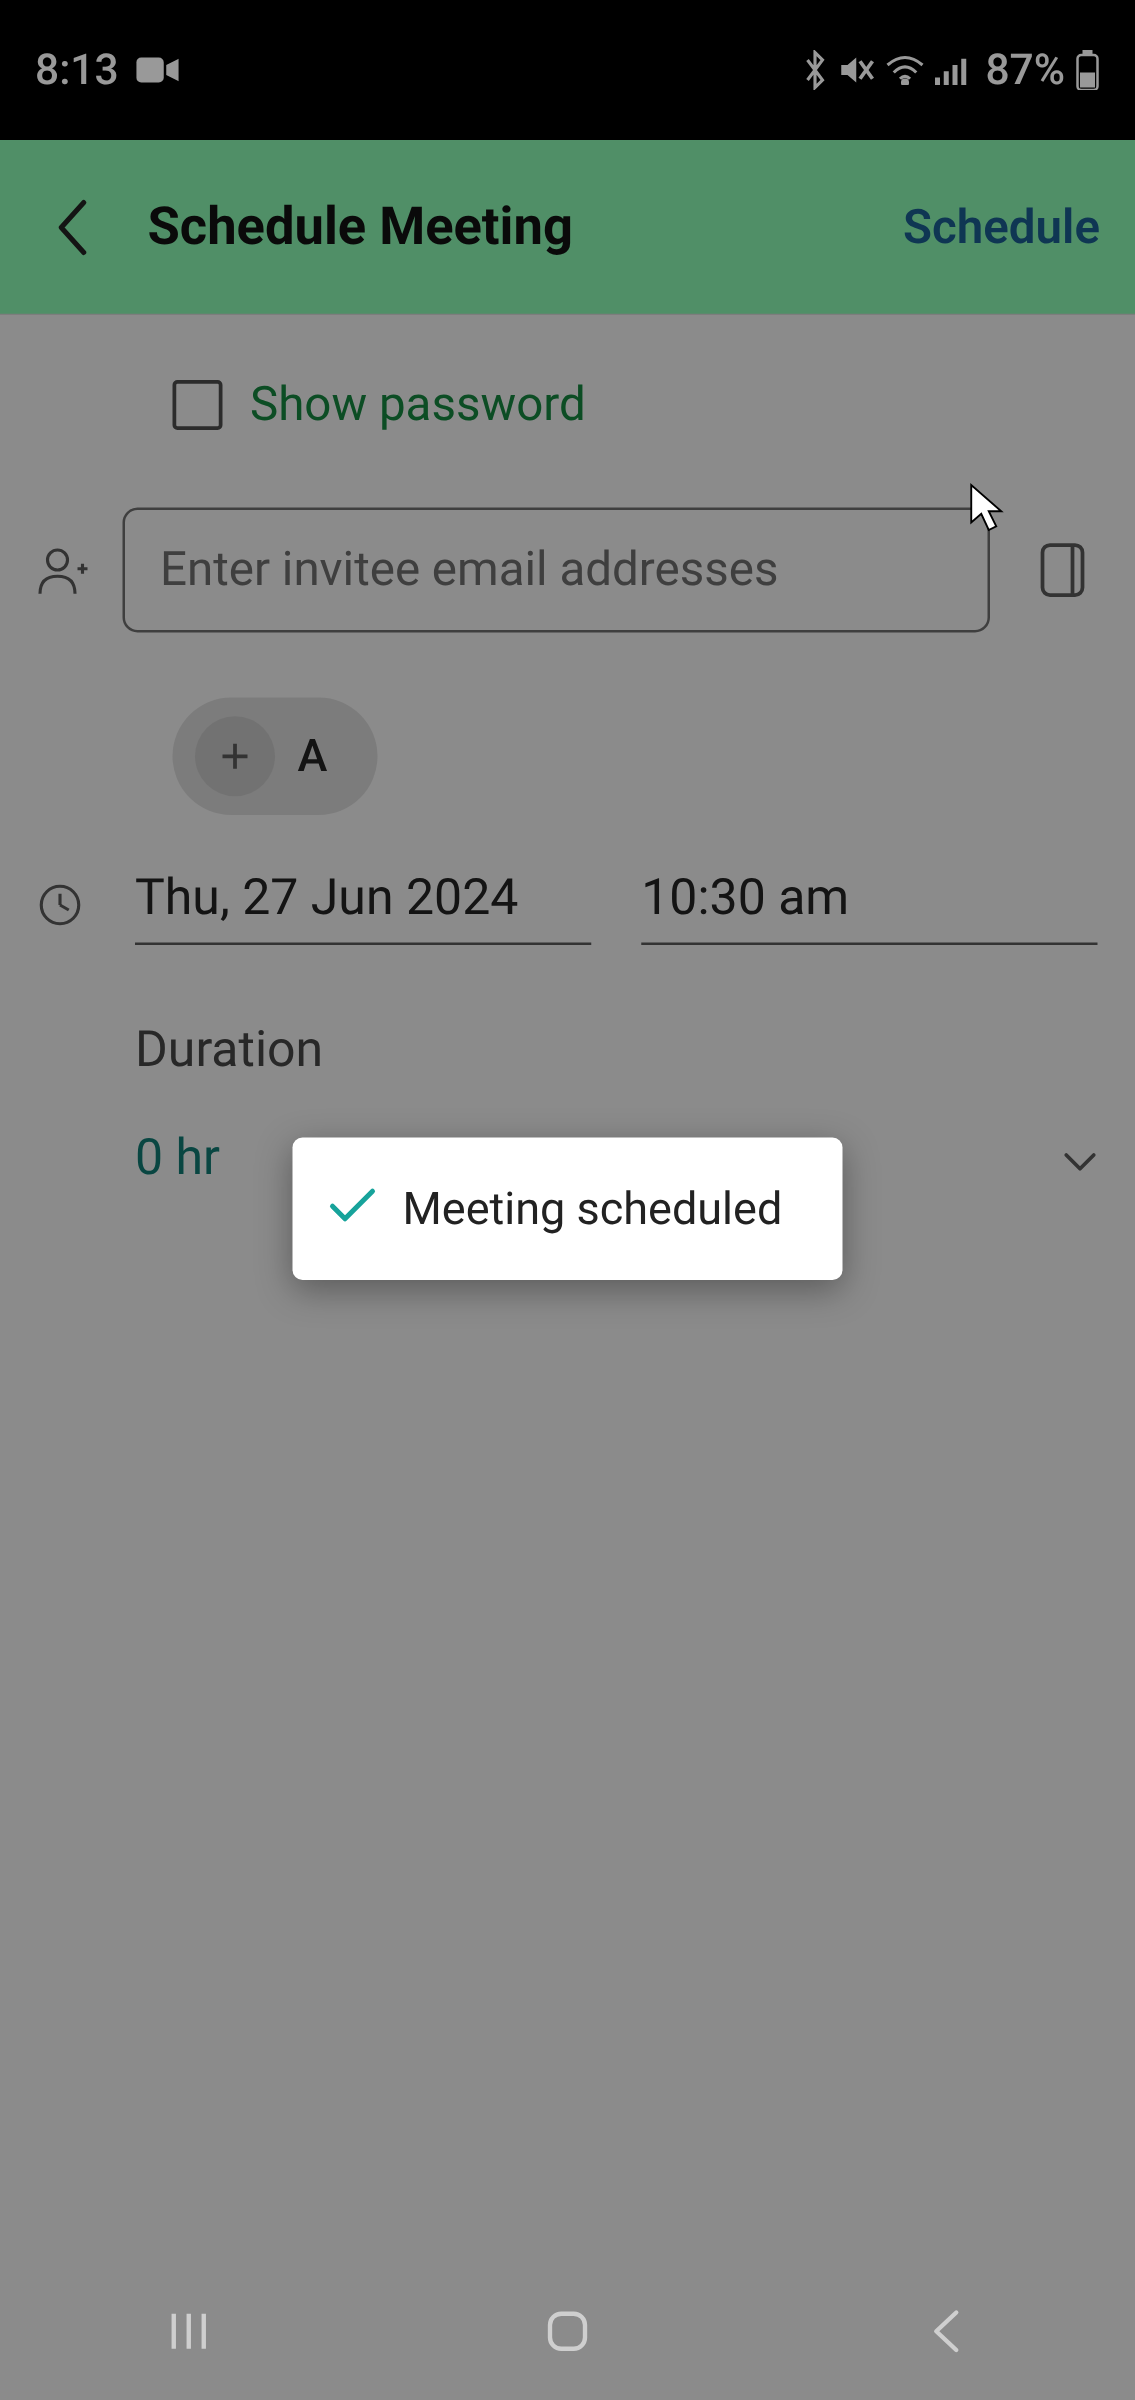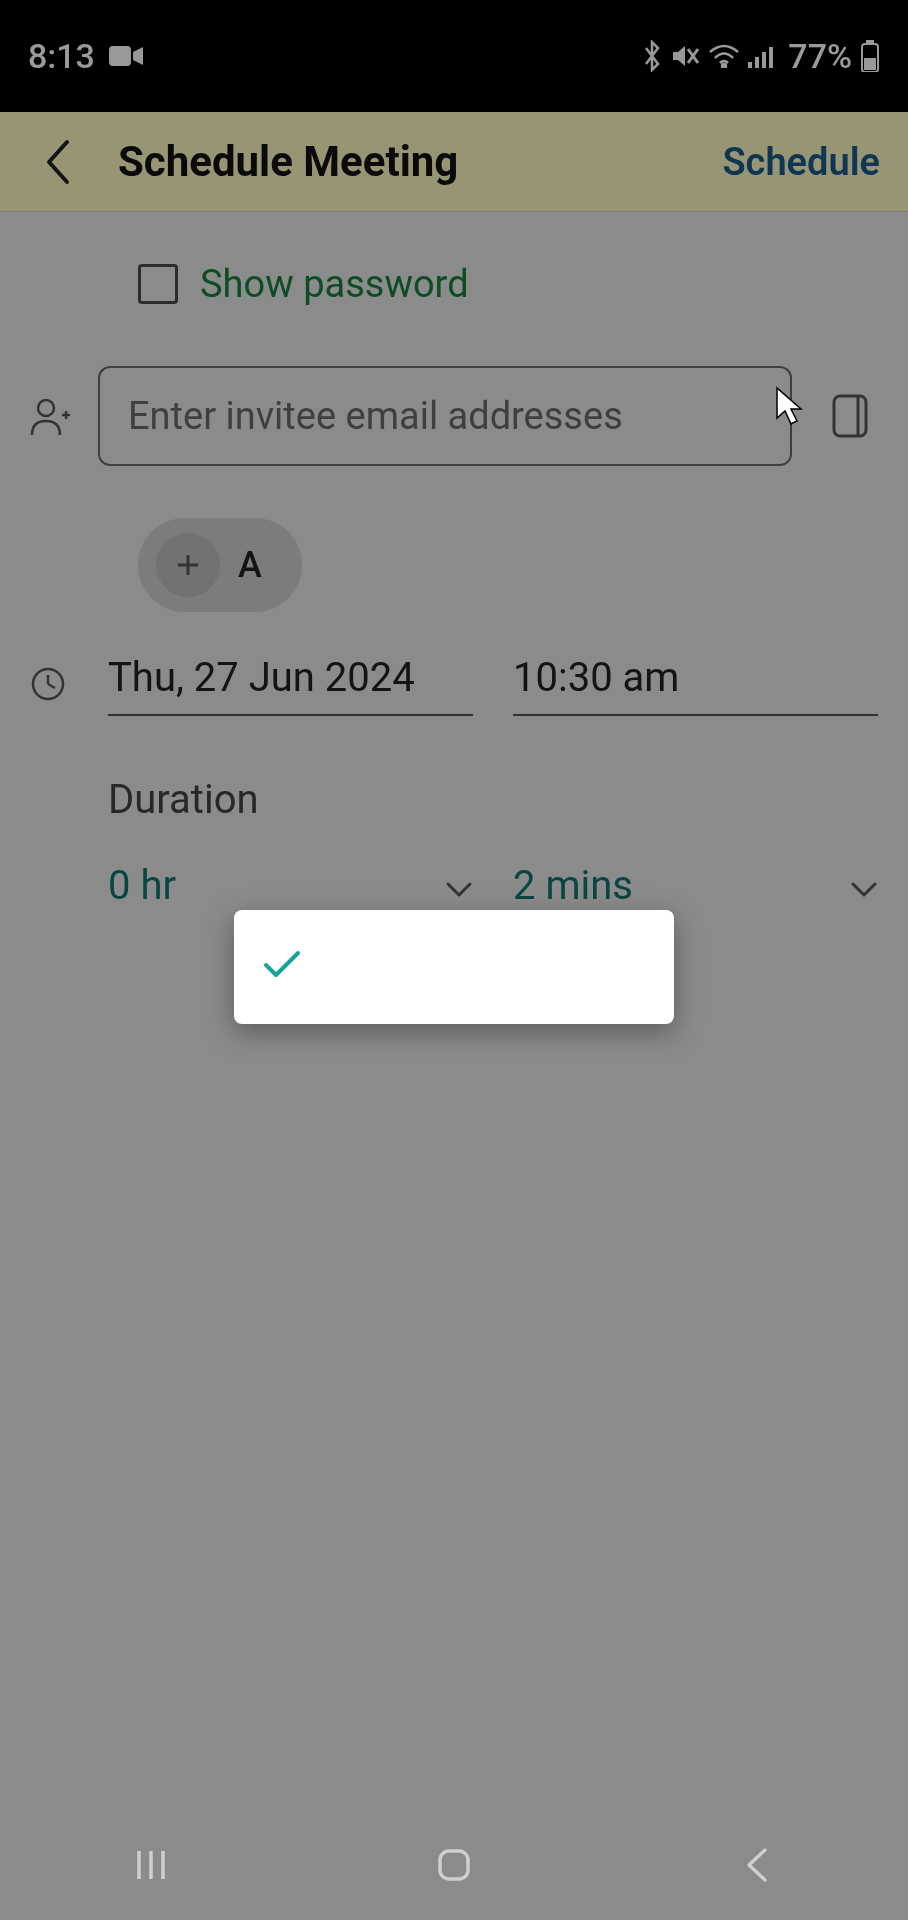--- a/index.html
+++ b/index.html
@@ -24,25 +24,25 @@
     font-size: 34px;
     font-weight: 500;
   }
   .status-left { display: flex; align-items: center; gap: 14px; }
   .status-right { display: flex; align-items: center; gap: 8px; }
   .status-right .pct { margin-left: 4px; }
   .status-icon { display: inline-flex; align-items: center; }
 
   
   .app-header {
-    height: 100px;
+    height: 140px;
     display: flex;
     align-items: center;
     padding: 0 28px;
-    background: #fef9c3;
+    background: #86efac;
     border-bottom: 1px solid #d0d0d0;
   }
   .back-btn {
     width: 60px;
     height: 60px;
     display: flex;
     align-items: center;
     justify-content: center;
     margin-right: 30px;
   }
@@ -296,21 +296,21 @@
         </svg>
     </span>
     <span class="status-icon">
       <svg width="28" height="24" viewBox="0 0 28 24" fill="#fff">
           <rect x="0" y="18" width="4" height="6"></rect>
           <rect x="7" y="13" width="4" height="11"></rect>
           <rect x="14" y="8" width="4" height="16"></rect>
           <rect x="21" y="3" width="4" height="21"></rect>
         </svg>
     </span>
-    <span class="pct">77%</span>
+    <span class="pct">87%</span>
     <span class="status-icon">
       <svg width="20" height="32" viewBox="0 0 20 32">
           <rect x="6" y="0" width="8" height="4" fill="#fff"></rect>
           <rect x="2" y="4" width="16" height="28" rx="3" fill="none" stroke="#fff" stroke-width="2"></rect>
           <rect x="4" y="18" width="12" height="12" fill="#fff"></rect>
         </svg>
     </span>
   </div>
 </div>
 
@@ -403,20 +403,21 @@
 </div>
 
 <div class="dim"></div>
 
 <div class="toast">
   <span class="check">
     <svg width="40" height="32" viewBox="0 0 40 32" fill="none" stroke="#17a39b" stroke-width="4" stroke-linecap="round" stroke-linejoin="round">
         <path d="M4 16 L14 26 L36 4"></path>
       </svg>
   </span>
+  <span class="toast-msg">Meeting scheduled</span>
 </div>
 
 <div class="cursor">
   <svg width="30" height="40" viewBox="0 0 30 40">
       <path d="M2 2 L2 32 L10 25 L16 38 L22 35 L16 23 L26 23 Z" fill="#fff" stroke="#000" stroke-width="1.5"></path>
     </svg>
 </div>
 
 <div class="nav-bar">
   <div class="nav-item">

